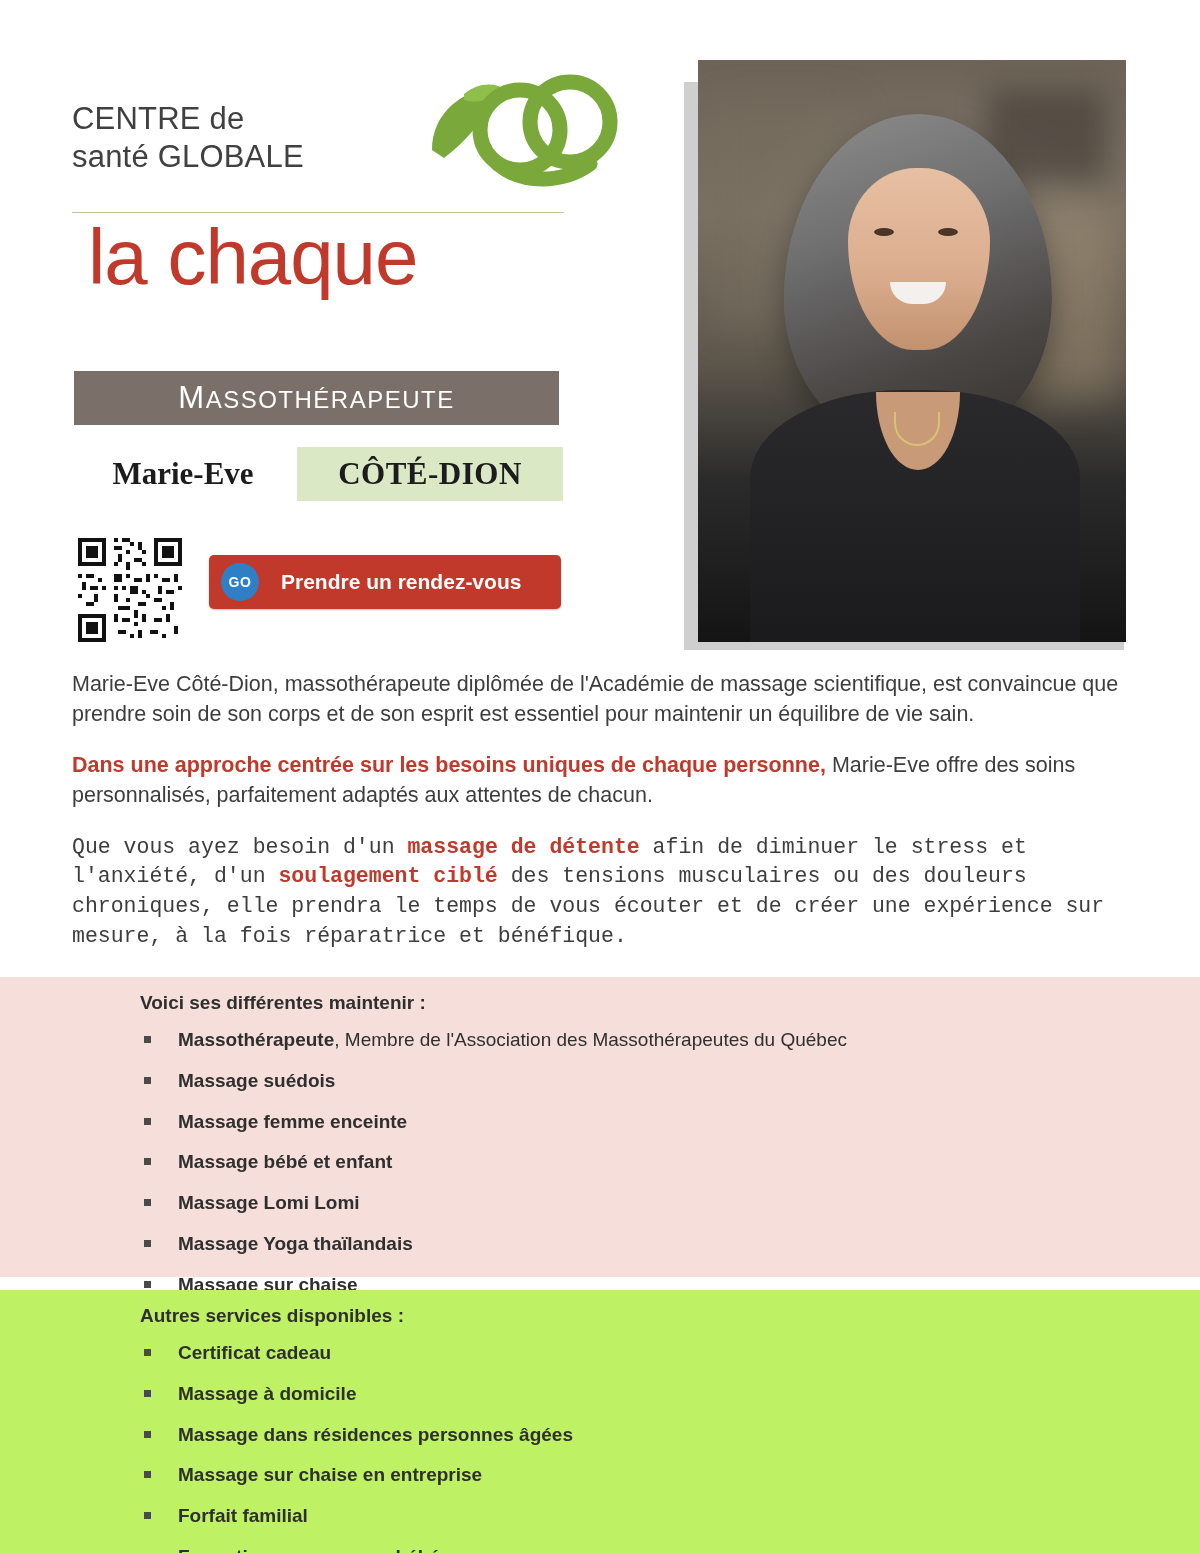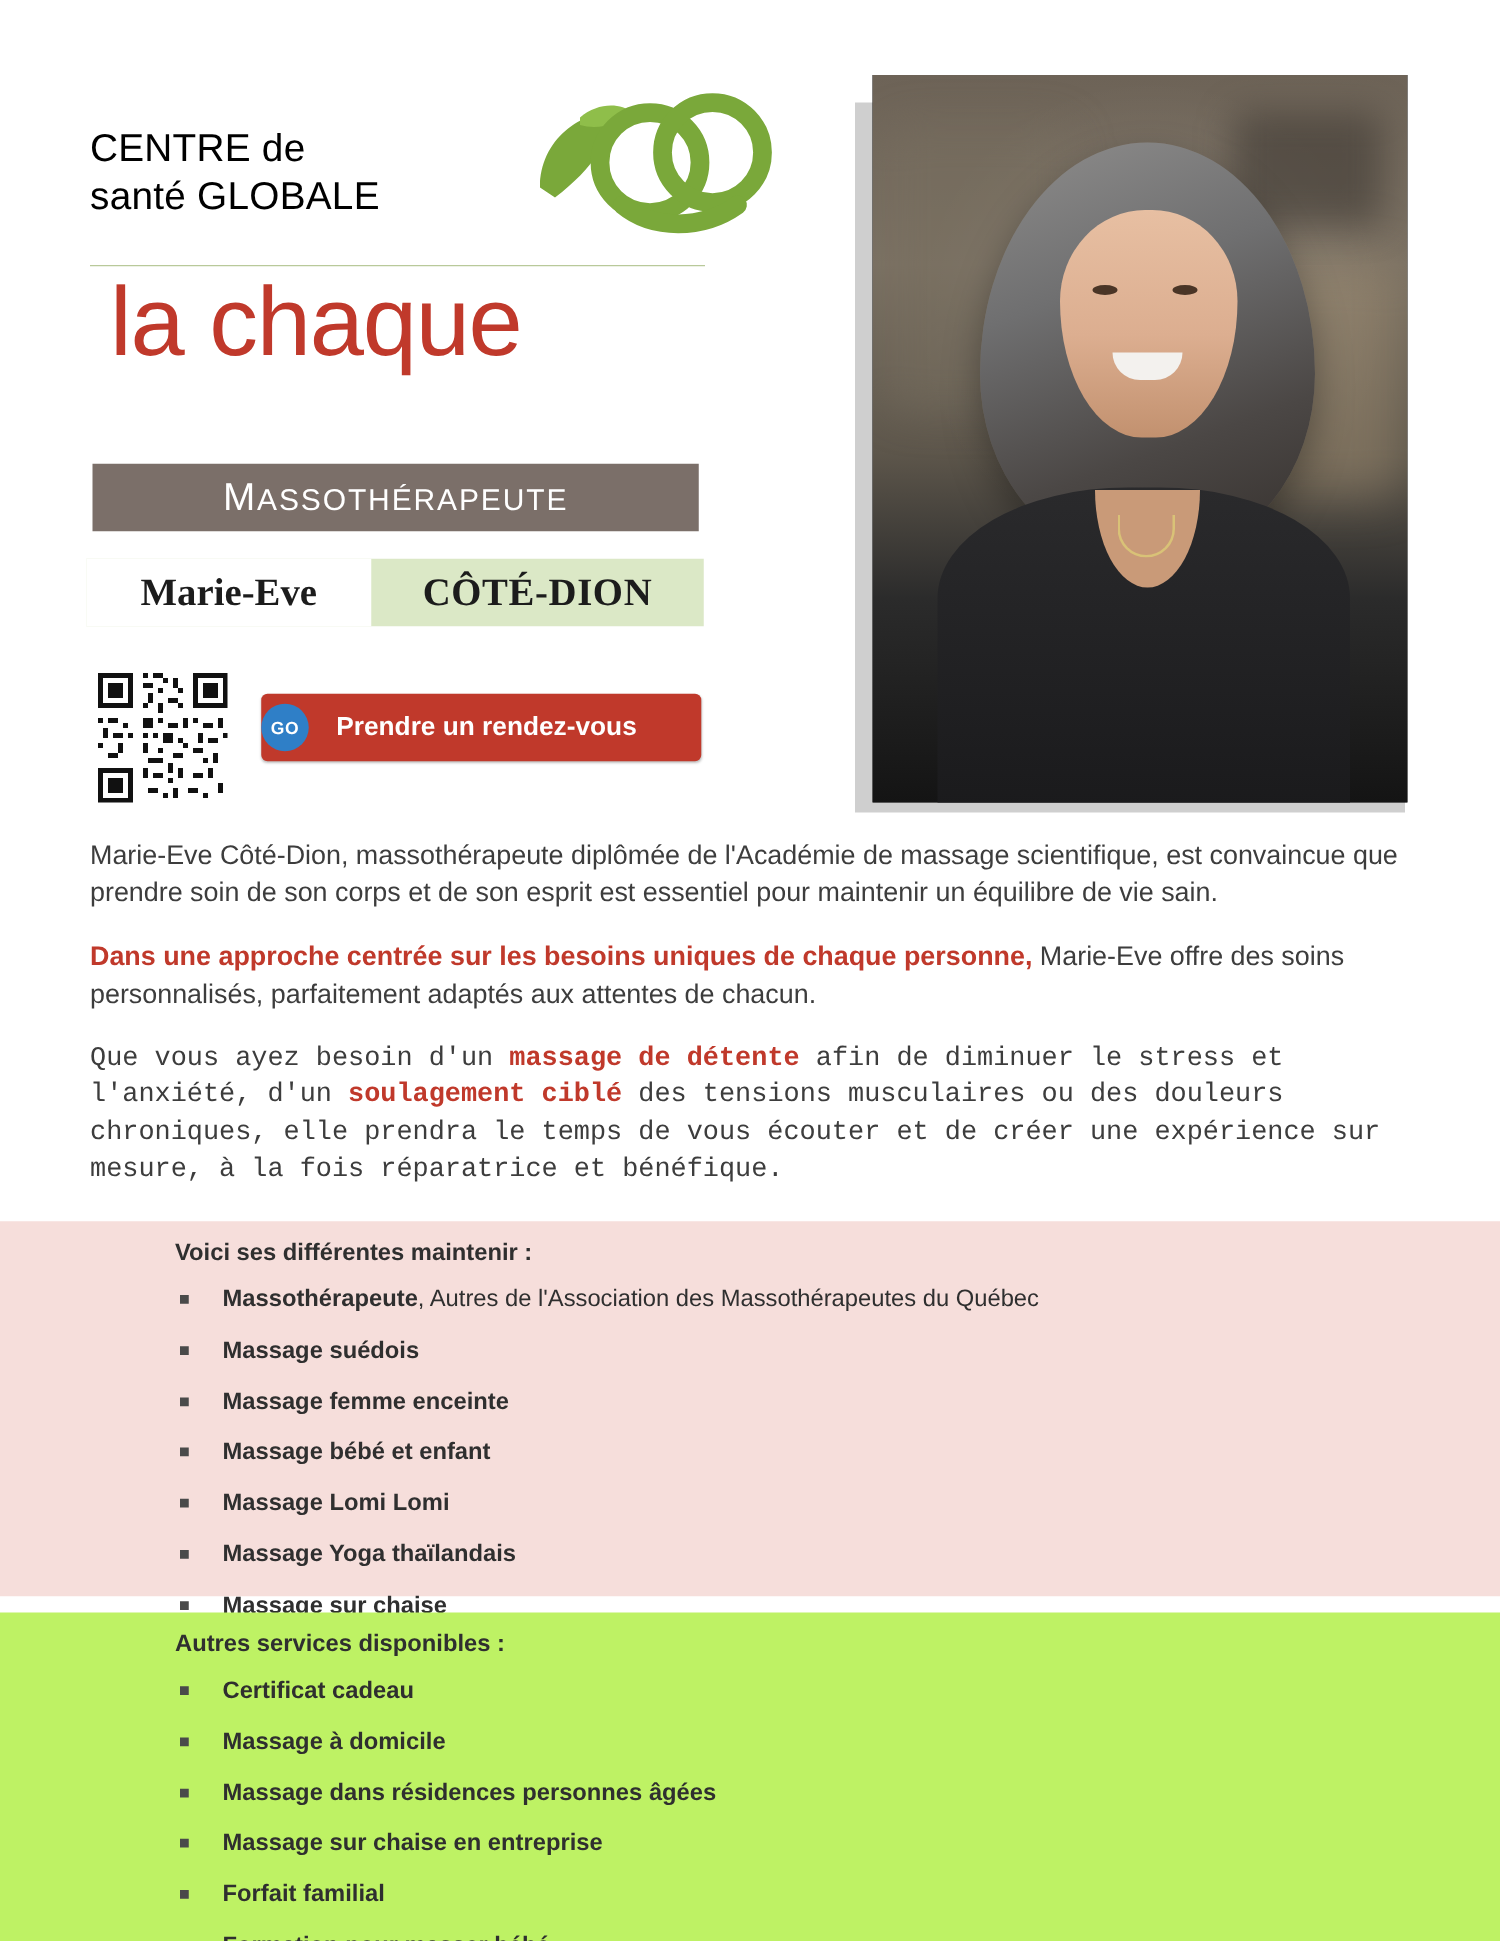--- a/index.html
+++ b/index.html
@@ -10,21 +10,21 @@
     font-family:"Liberation Sans", sans-serif;
     color:#3b3b3b;
     overflow:hidden;
   }
 
   
   .header { position:relative; height:655px; }
 
   .brand { position:absolute; left:72px; top:100px; width:520px; }
   .brand-top { display:flex; align-items:flex-start; }
-  .brand-words { font-size:31px; line-height:1.22; color:#000000; letter-spacing:.2px; font-weight:400; }
+  .brand-words { font-size:31px; line-height:1.22; color:#404040; letter-spacing:.2px; font-weight:400; }
   .brand-words .l2 { display:block; }
   .logo-mark { position:absolute; left:330px; top:-28px; width:230px; height:120px; }
 
   .brand-rule { position:absolute; left:72px; top:212px; width:492px; height:1px; background:#b9c99a; }
 
   .brand-name {
     position:absolute; left:88px; top:218px;
     font-size:78px; line-height:1; color:#c0392b; letter-spacing:-1px;
     font-weight:400;
   }
@@ -53,21 +53,21 @@
   }
 
   .qr { position:absolute; left:78px; top:538px; width:104px; height:104px; }
 
   .cta {
     position:absolute; left:209px; top:555px; width:352px; height:54px;
     background:#c0392b; border-radius:5px;
     display:flex; align-items:center; box-shadow:0 1px 2px rgba(0,0,0,.25);
   }
   .cta .go {
-    width:38px; height:38px; border-radius:50%;
+    width:38px; height:38px; margin-left:12px; border-radius:50%;
     background:#2f7fc7; color:#fff; font-size:14px; font-weight:700;
     display:flex; align-items:center; justify-content:center; letter-spacing:.5px;
   }
   .cta .cta-label { color:#ffffff; font-size:21px; font-weight:700; margin-left:22px; }
 
   .photo-shadow {
     position:absolute; left:684px; top:82px; width:440px; height:568px;
     background:#cfcfcf;
   }
   .photo-frame {
@@ -273,21 +273,21 @@
 
 <div class="intro">
   <p>Marie-Eve Côté-Dion, massothérapeute diplômée de l'Académie de massage scientifique, est convaincue que prendre soin de son corps et de son esprit est essentiel pour maintenir un équilibre de vie sain.</p>
   <p><span class="hl">Dans une approche centrée sur les besoins uniques de chaque personne,</span><span> Marie-Eve offre des soins personnalisés, parfaitement adaptés aux attentes de chacun.</span></p>
   <p><span>Que vous ayez besoin d'un </span><span class="hl">massage de détente</span><span> afin de diminuer le stress et l'anxiété, d'un </span><span class="hl">soulagement ciblé</span><span> des tensions musculaires ou des douleurs chroniques, elle prendra le temps de vous écouter et de créer une expérience sur mesure, à la fois réparatrice et bénéfique.</span></p>
 </div>
 
 <div class="band-pink">
   <div class="band-title" style="top:15px;">Voici ses différentes maintenir :</div>
   <ul class="list" id="formations-list" style="top:52px;">
-      <li><span>Massothérapeute</span><span class="reg">, Autres de l'Association des Massothérapeutes du Québec</span></li>
+      <li><span>Massothérapeute</span><span class="reg">, Membre de l'Association des Massothérapeutes du Québec</span></li>
       <li><span>Massage suédois</span></li>
       <li><span>Massage femme enceinte</span></li>
       <li><span>Massage bébé et enfant</span></li>
       <li><span>Massage Lomi Lomi</span></li>
       <li><span>Massage Yoga thaïlandais</span></li>
       <li><span>Massage sur chaise</span></li>
       <li><span>Éducatrice spécialisée</span></li>
     </ul>
 </div>
 

